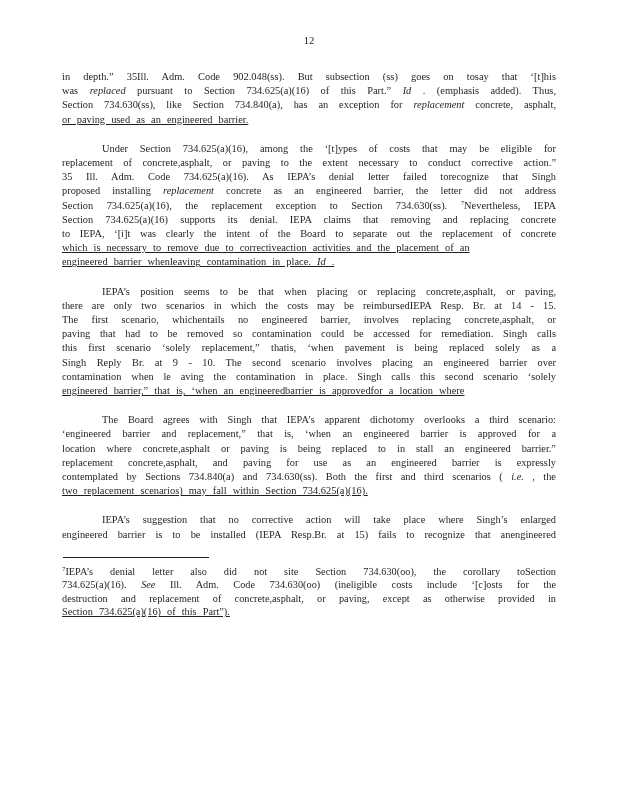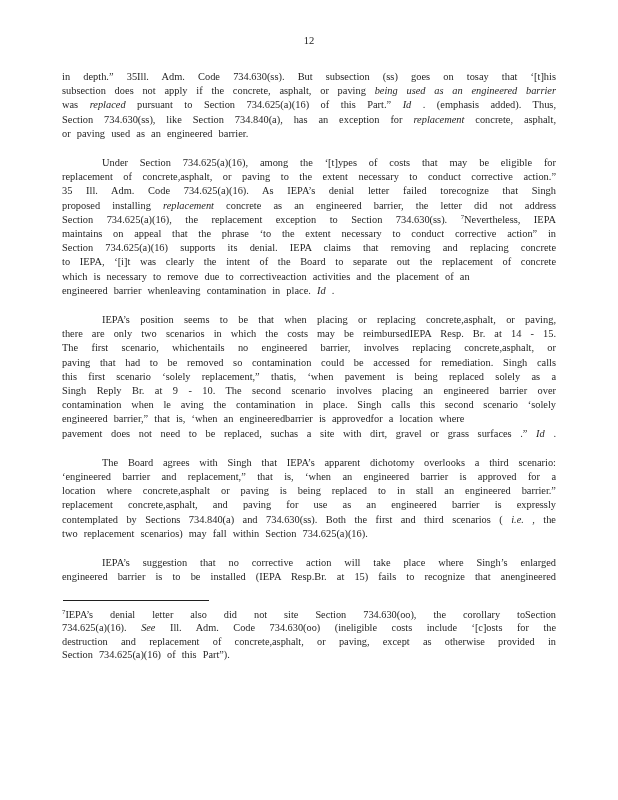--- a/index.html
+++ b/index.html
@@ -28,20 +28,21 @@
   .line {
     font-size: 10.4px;
     line-height: 14.2px;
     text-align: justify;
     text-align-last: justify;
     word-spacing: 0.5px;
   }
   .line.left {
     text-align-last: left;
     word-spacing: 3.5px;
+    text-decoration: underline;
   }
   .para.indent .line:first-child { text-indent: 40px; }
   .it { font-style: italic; }
   .sup {
     font-size: 6.8px;
     vertical-align: 4px;
     line-height: 0;
     word-spacing: 0;
   }
   .fn-rule {
@@ -57,48 +58,45 @@
   }
 </style>
 </head>
 <body>
 
 <div class="page" style="color: rgb(31, 31, 31); background: rgb(255, 255, 255);">
   <div class="page-number">12</div>
 
   <div class="body-text">
       <div class="para">
-        <div class="line"><span>in depth.” 35Ill. Adm. Code 734.630(ss). But subsection (ss) goes on tosay that ‘[t]his</span></div>
-        <div class="line"><span>subsection does not apply if the concrete, asphalt, or paving </span><span class="it">being used as an engineered barrier</span></div>
+        <div class="line"><span>in depth.” 35Ill. Adm. Code 902.048(ss). But subsection (ss) goes on tosay that ‘[t]his</span></div>
         <div class="line"><span>was </span><span class="it">replaced</span><span> pursuant to Section 734.625(a)(16) of this Part.” </span><span class="it">Id</span><span> . (emphasis added). Thus,</span></div>
         <div class="line"><span>Section 734.630(ss), like Section 734.840(a), has an exception for </span><span class="it">replacement</span><span> concrete, asphalt,</span></div>
         <div class="line left"><span>or paving used as an engineered barrier.</span></div>
       </div>
       <div class="para indent">
         <div class="line"><span>Under Section 734.625(a)(16), among the ‘[t]ypes of costs that may be eligible for</span></div>
         <div class="line"><span>replacement of concrete,asphalt, or paving to the extent necessary to conduct corrective action.”</span></div>
         <div class="line"><span>35 Ill. Adm. Code 734.625(a)(16). As IEPA’s denial letter failed torecognize that Singh</span></div>
         <div class="line"><span>proposed installing </span><span class="it">replacement</span><span> concrete as an engineered barrier, the letter did not address</span></div>
         <div class="line"><span>Section 734.625(a)(16), the replacement exception to Section 734.630(ss). </span><span class="sup">7</span><span>Nevertheless, IEPA</span></div>
-        <div class="line"><span>maintains on appeal that the phrase ‘to the extent necessary to conduct corrective action” in</span></div>
         <div class="line"><span>Section 734.625(a)(16) supports its denial. IEPA claims that removing and replacing concrete</span></div>
         <div class="line"><span>to IEPA, ‘[i]t was clearly the intent of the Board to separate out the replacement of concrete</span></div>
         <div class="line left"><span>which is necessary to remove due to correctiveaction activities and the placement of an</span></div>
         <div class="line left"><span>engineered barrier whenleaving contamination in place. </span><span class="it">Id</span><span> .</span></div>
       </div>
       <div class="para indent">
         <div class="line"><span>IEPA’s position seems to be that when placing or replacing concrete,asphalt, or paving,</span></div>
         <div class="line"><span>there are only two scenarios in which the costs may be reimbursedIEPA Resp. Br. at 14 - 15.</span></div>
         <div class="line"><span>The first scenario, whichentails no engineered barrier, involves replacing concrete,asphalt, or</span></div>
         <div class="line"><span>paving that had to be removed so contamination could be accessed for remediation. Singh calls</span></div>
         <div class="line"><span>this first scenario ‘solely replacement,” thatis, ‘when pavement is being replaced solely as a</span></div>
         <div class="line"><span>Singh Reply Br. at 9 - 10. The second scenario involves placing an engineered barrier over</span></div>
         <div class="line"><span>contamination when le aving the contamination in place. Singh calls this second scenario ‘solely</span></div>
         <div class="line left"><span>engineered barrier,” that is, ‘when an engineeredbarrier is approvedfor a location where</span></div>
-        <div class="line"><span>pavement does not need to be replaced, suchas a site with dirt, gravel or grass surfaces .” </span><span class="it">Id</span><span> .</span></div>
       </div>
       <div class="para indent">
         <div class="line"><span>The Board agrees with Singh that IEPA’s apparent dichotomy overlooks a third scenario:</span></div>
         <div class="line"><span>‘engineered barrier and replacement,” that is, ‘when an engineered barrier is approved for a</span></div>
         <div class="line"><span>location where concrete,asphalt or paving is being replaced to in stall an engineered barrier.”</span></div>
         <div class="line"><span>replacement concrete,asphalt, and paving for use as an engineered barrier is expressly</span></div>
         <div class="line"><span>contemplated by Sections 734.840(a) and 734.630(ss). Both the first and third scenarios ( </span><span class="it">i.e.</span><span> , the</span></div>
         <div class="line left"><span>two replacement scenarios) may fall within Section 734.625(a)(16).</span></div>
       </div>
       <div class="para indent">

